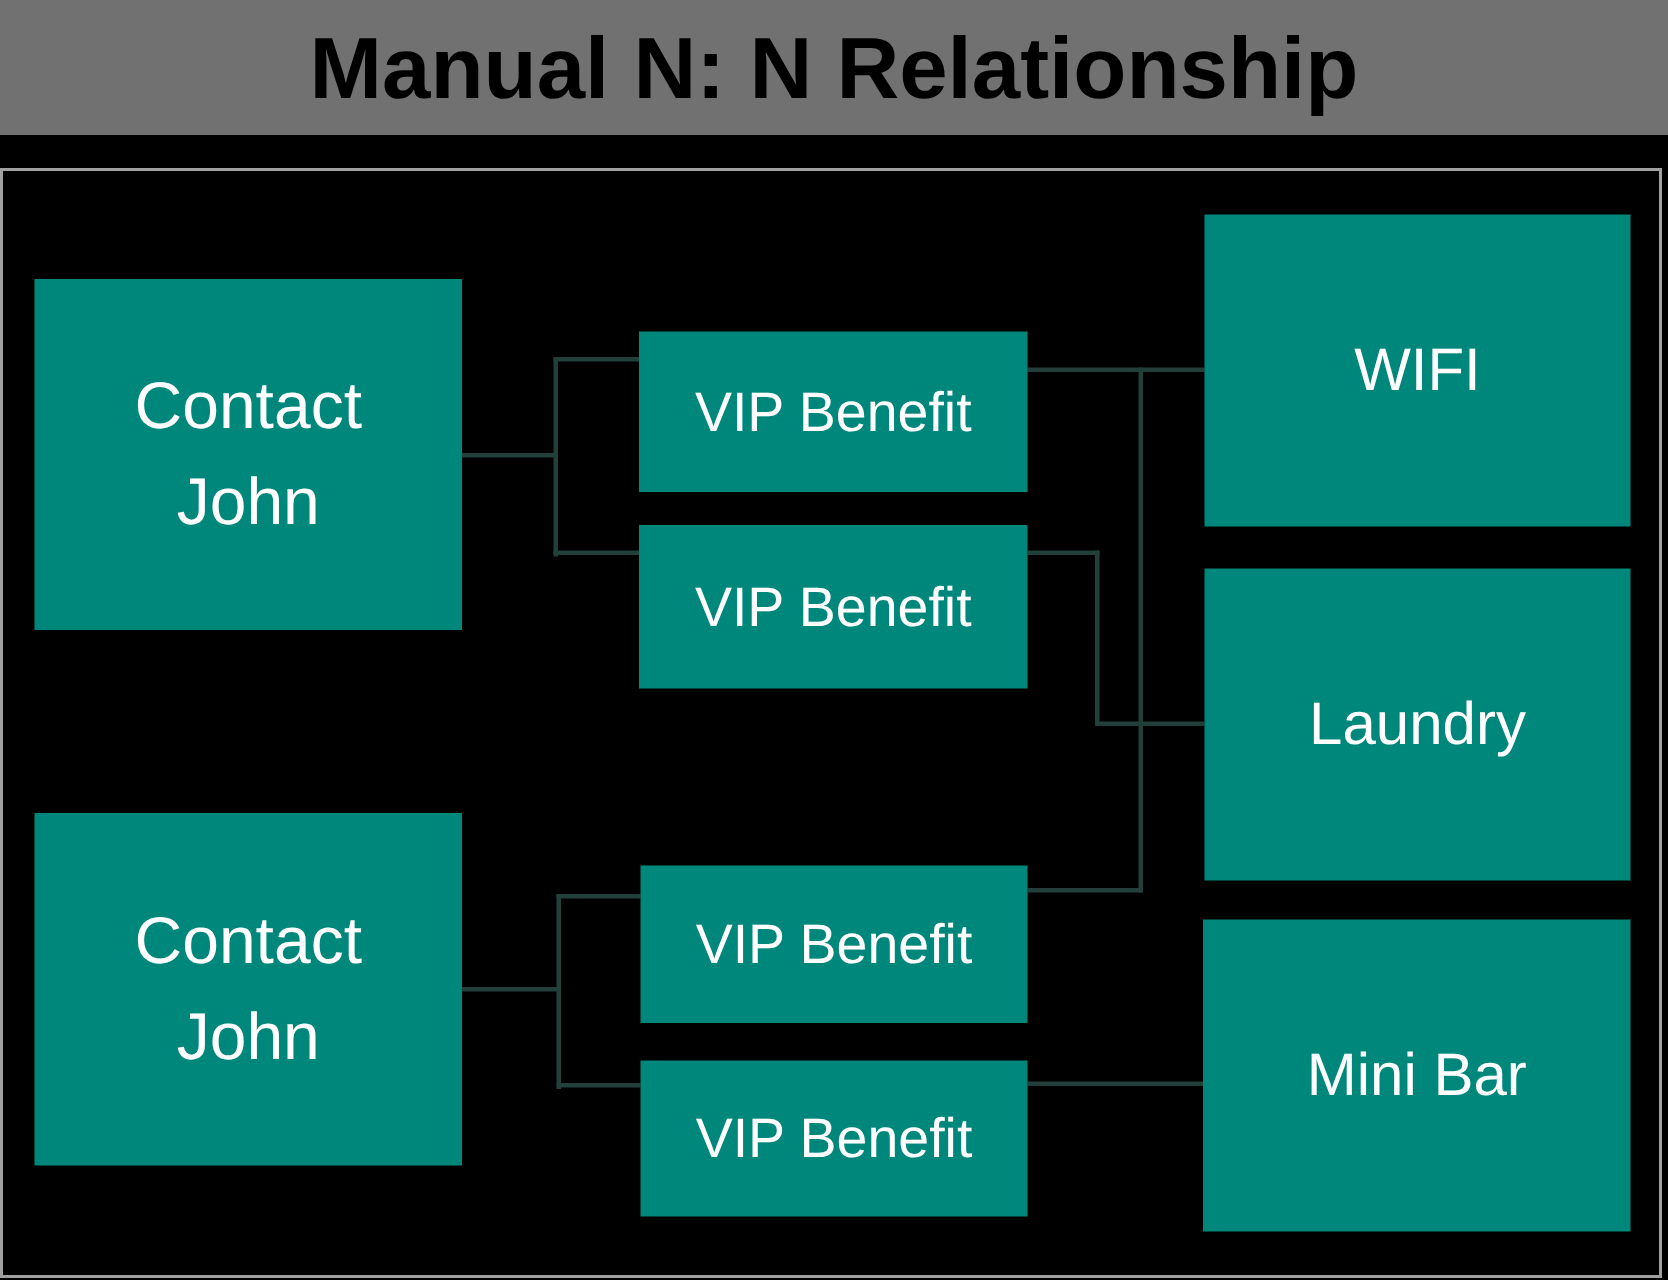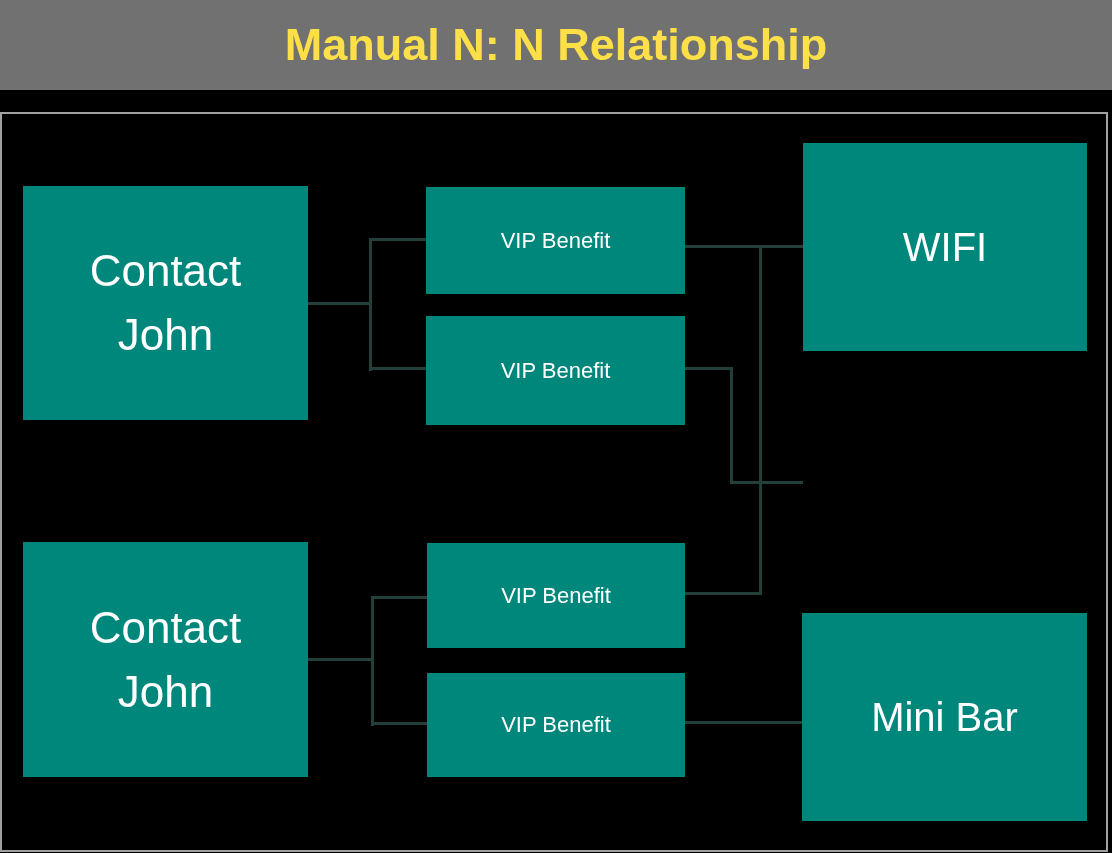--- a/index.html
+++ b/index.html
@@ -2,39 +2,39 @@
 <html><head>
 <meta charset="utf-8">
 <style>
   html,body{margin:0;padding:0;background:#000;}
   #stage{position:relative;width:1112px;height:853px;background:#000;overflow:hidden;
          font-family:"Liberation Sans",sans-serif;}
 
   
   .titlebar{position:absolute;left:0;top:0;width:1112px;height:90px;background:#717171;
             display:flex;align-items:center;justify-content:center;}
-  .titlebar span{color:#fde047;font-size:45px;font-weight:700;letter-spacing:0px;}
+  .titlebar span{color:#000000;font-size:58px;font-weight:700;letter-spacing:0px;}
 
   
   .frame{position:absolute;left:0;top:112px;width:1104px;height:736px;
          border:2px solid #a0a0a0;background:#000;}
 
   
   .node{position:absolute;background:#00877B;color:#fff;display:flex;
         align-items:center;justify-content:center;text-align:center;}
   .node span{display:block;}
 
   
   .contact{font-size:44px;line-height:1.45;}
   .contact span{max-width:220px;}
   .n-john{left:23px;top:186px;width:285px;height:234px;}
   .n-mary{left:23px;top:542px;width:285px;height:235px;}
 
   
-  .vip{font-size:22px;}
+  .vip{font-size:37px;margin-top:34px;}
   .n-vip1{left:426px;top:187px;width:259px;height:107px;}
   .n-vip2{left:426px;top:316px;width:259px;height:109px;}
   .n-vip3{left:427px;top:543px;width:258px;height:105px;}
   .n-vip4{left:427px;top:673px;width:258px;height:104px;}
 
   
   .benefit{font-size:40px;}
   .n-wifi{left:803px;top:143px;width:284px;height:208px;}
   .n-laundry{left:803px;top:379px;width:284px;height:208px;}
   .n-minibar{left:802px;top:613px;width:285px;height:208px;}
@@ -100,17 +100,20 @@
   <div class="node vip n-vip3">
     <span>VIP Benefit</span>
   </div>
   <div class="node vip n-vip4">
     <span>VIP Benefit</span>
   </div>
 
   <div class="node benefit n-wifi">
     <span>WIFI</span>
   </div>
+  <div class="node benefit n-laundry">
+    <span>Laundry</span>
+  </div>
   <div class="node benefit n-minibar">
     <span>Mini Bar</span>
   </div>
 
 </div>
 
 </body></html>

